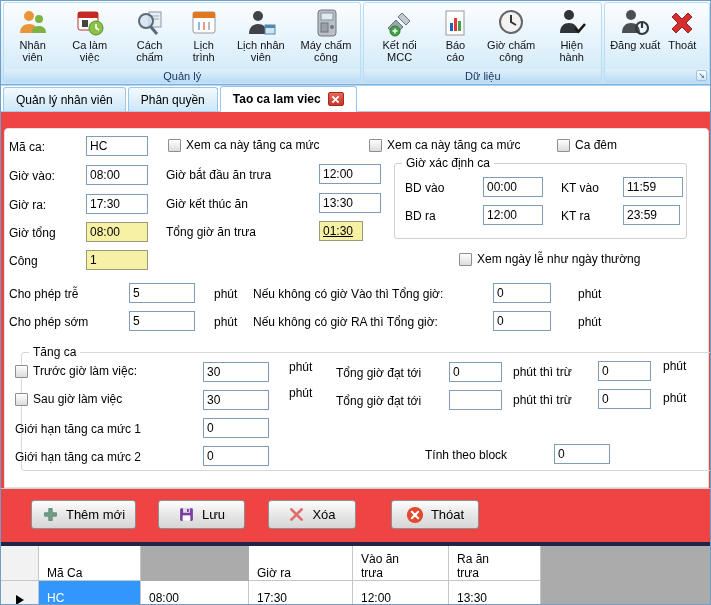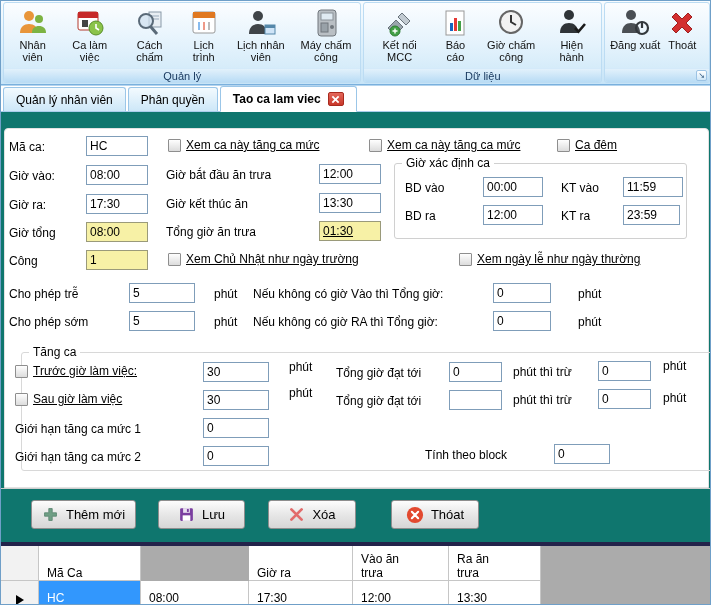--- a/index.html
+++ b/index.html
@@ -1,20 +1,20 @@
 <!DOCTYPE html>
 <html><head>
 <meta charset="utf-8">
 <style>
   * { margin:0; padding:0; box-sizing:border-box; }
   html,body { background:#fff; }
   .window {
     position:relative; width:711px; height:605px; overflow:hidden;
     font-family:"Liberation Sans","DejaVu Sans",sans-serif;
-    font-size:12px; color:#000; background:#0f766e;
+    font-size:12px; color:#000; background:#ef4444;
     border:1px solid #6f9fc8;
   }
   
   .toolbar {
     position:absolute; left:0; top:0; width:711px; height:84px;
     background:linear-gradient(#f8fcff,#ddf0fc 55%,#c7e4f7);
     border-bottom:1px solid #7ab0dd;
     display:flex; align-items:stretch; padding:1px;
   }
   .tb-group {
@@ -65,21 +65,21 @@
     position:absolute; left:3px; top:127px; width:705px; height:360px;
     border:1px solid #e2e2e2; border-radius:4px 4px 0 0; background:#fff;
   }
   .lbl { position:absolute; font-size:12px; color:#000; white-space:nowrap; }
   .inp {
     position:absolute; height:20px; border:1px solid #7f9db9; background:#fff;
     font-family:"Liberation Sans","DejaVu Sans",sans-serif; font-size:12px;
     padding:0 3px; color:#000;
   }
   .inp.yellow { background:#f7f1a6; border-color:#9a9a7a; }
-  .cb { position:absolute; display:flex; align-items:center;text-decoration:underline; }
+  .cb { position:absolute; display:flex; align-items:center; }
   .cbbox {
     width:13px; height:13px; border:1px solid #8e8e8e; border-radius:1px;
     background:linear-gradient(#fefefe,#dcdcdc); margin-right:5px; flex:0 0 13px;
   }
   .cbtext { font-size:12px; white-space:nowrap; }
   .groupbox { position:absolute; border:1px solid #d0d0d0; border-radius:3px; }
   .groupbox .legend {
     position:absolute; top:-8px; left:7px; background:#fff; padding:0 4px; font-size:12px;
   }
   
@@ -304,28 +304,24 @@
   <input class="inp" style="left: 622px; top: 204px; width: 57px;" value="23:59">
 
   <span class="lbl" style="left:8px;top:197px">Giờ ra:</span>
   <input class="inp" style="left: 85px; top: 193px; width: 62px;" value="17:30">
   <span class="lbl" style="left:165px;top:196px">Giờ kết thúc ăn</span>
   <input class="inp" style="left: 318px; top: 192px; width: 62px;" value="13:30">
 
   <span class="lbl" style="left:8px;top:225px">Giờ tổng</span>
   <input class="inp yellow" style="left: 85px; top: 221px; width: 62px;" value="08:00">
   <span class="lbl" style="left:165px;top:224px">Tổng giờ ăn trưa</span>
-  <input class="inp yellow" style="left: 318px; top: 220px; width: 62px; text-decoration: underline;" value="01:30">
+  <input class="inp yellow" style="left: 318px; top: 220px; width: 44px; text-decoration: underline;" value="01:30">
 
   <span class="lbl" style="left:8px;top:253px">Công</span>
   <input class="inp yellow" style="left: 85px; top: 249px; width: 62px;" value="1">
-  <span class="cb" style="left:167px;top:251px">
-      <span class="cbbox"></span>
-      <span class="cbtext">Xem Chủ Nhật như ngày trường</span>
-    </span>
   <span class="cb" style="left:458px;top:251px">
       <span class="cbbox"></span>
       <span class="cbtext">Xem ngày lễ như ngày thường</span>
     </span>
 
   <span class="lbl" style="left:8px;top:286px">Cho phép trễ</span>
   <input class="inp" style="left: 128px; top: 282px; width: 66px;" value="5">
   <span class="lbl" style="left:213px;top:286px">phút</span>
   <span class="lbl" style="left:252px;top:286px">Nếu không có giờ Vào thì Tổng giờ:</span>
   <input class="inp" style="left: 492px; top: 282px; width: 58px;" value="0">

